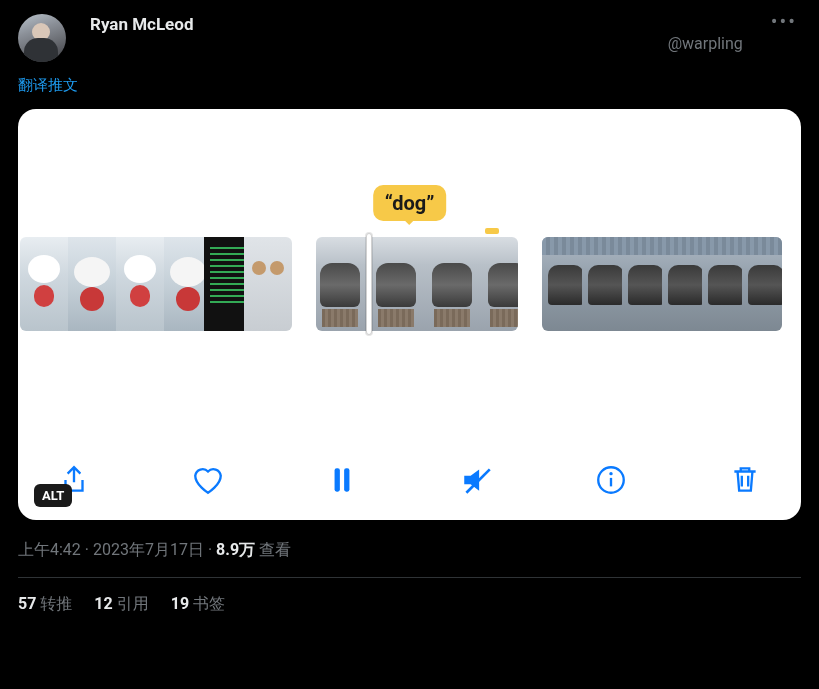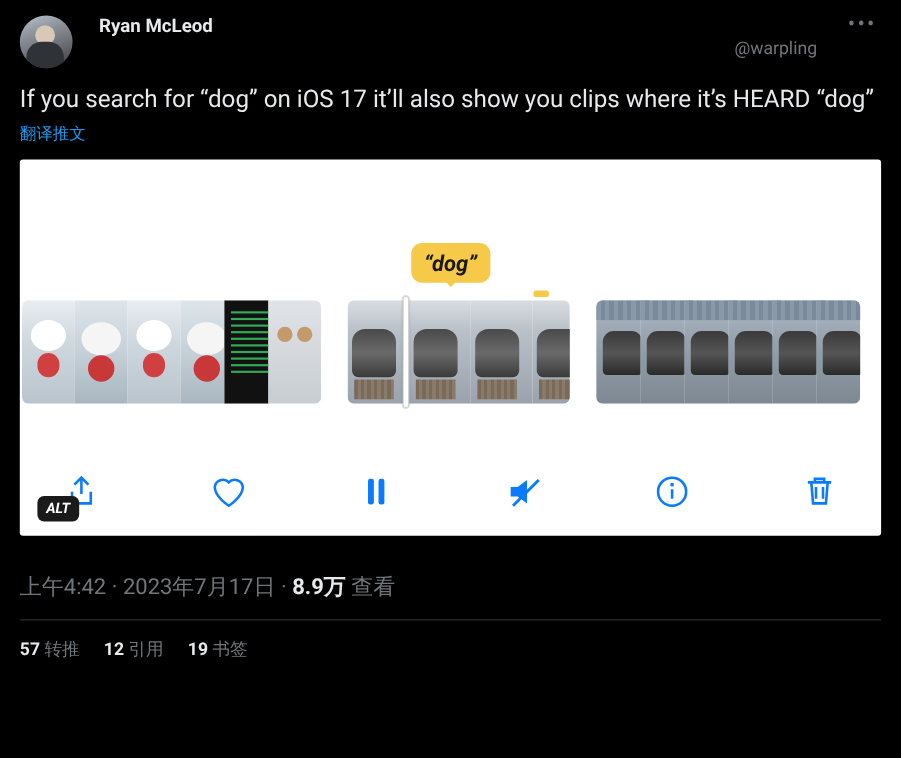--- a/index.html
+++ b/index.html
@@ -71,25 +71,24 @@
   }
   .translate {
     color: #1d9bf0;
     font-size: 15px;
     margin-bottom: 14px;
     cursor: pointer;
     font-family: Liberation Serif, serif;
   }
   .media-card {
     background: #fff;
-    border-radius: 3px;
+    border-radius: 18px;
     overflow: hidden;
     position: relative;
-    height: 342px;
-    font-style: italic;
+    height: 411px;
   }
   .tooltip {
     position: absolute;
     top: 76px;
     left: 50%;
     transform: translateX(-50%);
     background: #f7c948;
     color: #1a1a1a;
     font-weight: 700;
     font-size: 20px;
@@ -187,22 +186,22 @@
     left:16px;
     bottom:13px;
     background:#1a1a1a;
     color:#fff;
     font-size:13px;
     font-weight:700;
     padding:4px 8px;
     border-radius:6px;
   }
   .meta{
-    margin-top:33px;
-    font-size:20px;
+    margin-top:20px;
+    font-size:16px;
     color:#71767b;
   }
   .meta .views-count{color:#e7e9ea;font-weight:700;}
   .divider{
     height:1px;
     background:#2f3336;
     margin-top:16px;
   }
   .stats{
     display:flex;
@@ -220,21 +219,20 @@
 
   <div class="header">
     <div class="avatar"></div>
     <div class="names">
       <div class="display-name">Ryan McLeod</div>
       <div class="handle">@warpling</div>
     </div>
     <div class="more">•••</div>
   </div>
 
-  <div class="body-text">If you search for “dog” on iOS 17 it’ll also show you clips where it’s HEARD “dog”</div>
 
   <div class="translate">翻译推文</div>
 
   <div class="media-card">
     <div class="tooltip">“dog”</div>
     <div class="marker"></div>
 
     <div class="strip">
       <div class="clip">
         <div class="frame dog1"></div>

